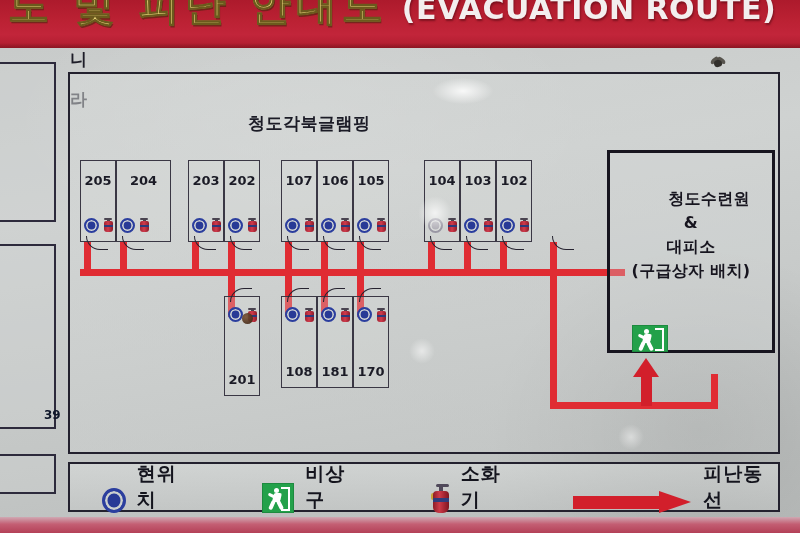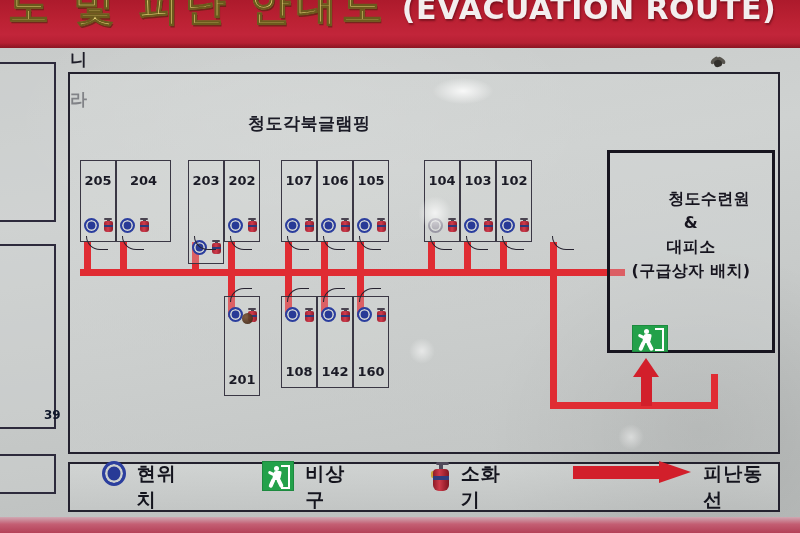--- a/index.html
+++ b/index.html
@@ -210,21 +210,21 @@
     border-bottom: 19px solid #d21f2b;
   }
 
   
   #legend {
     position: absolute; left: 68px; top: 462px; width: 712px; height: 50px;
     border: 2px solid #23212e;
     background: linear-gradient(180deg, rgba(220,223,222,.55), rgba(201,204,203,.40));
     display: flex; align-items: center;
   }
-  .leg-item { display: flex; align-items: flex-start; gap: 11px; }
+  .leg-item { display: flex; align-items: flex-end; gap: 11px; }
   .leg-label { font-size: 19px; font-weight: bold; color: #14141d; letter-spacing: 1px; }
 
   .leg-loc {
     width: 25px; height: 25px; border-radius: 50%;
     border: 3px solid #2b3e9e; background: #283a96;
     box-shadow: inset 0 0 0 2.5px #ccd0cf;
   }
   .leg-ext { position: relative; width: 20px; height: 30px; }
   .leg-ext .b {
     position: absolute; left: 2px; bottom: 0; width: 16px; height: 22px;
@@ -323,21 +323,21 @@
     <div class="loc-dot" style="left:3px; bottom:8px;"></div>
     <div class="mini-ext" style="left:23px; bottom:9px;">
       <div class="horn"></div>
         <div class="neck"></div>
         <div class="body"></div>
         <div class="band"></div>
     </div>
   </div>
   <div class="arc" style="left:52px; top:162px; width:22px; height:14px;"></div>
 
-  <div class="room top" style="left:118px; top:86px; width:36px; height:104px;padding-left:8px;">
+  <div class="room top" style="left:118px; top:86px; width:36px; height:82px;padding-left:8px;">
     <div class="rlabel">203</div>
     <div class="loc-dot" style="left:3px; bottom:8px;"></div>
     <div class="mini-ext" style="left:23px; bottom:9px;">
       <div class="horn"></div>
         <div class="neck"></div>
         <div class="body"></div>
         <div class="band"></div>
     </div>
   </div>
   <div class="arc" style="left:124px; top:162px; width:22px; height:14px;"></div>
@@ -446,33 +446,33 @@
     <div class="mini-ext" style="left:23px; top:11px;">
       <div class="horn"></div>
         <div class="neck"></div>
         <div class="body"></div>
         <div class="band"></div>
     </div>
   </div>
   <div class="arc" style="left:217px; top:214px; width:22px; height:14px; transform:scaleY(-1);"></div>
 
   <div class="room bottom" style="left:247px; top:222px; width:36px; height:92px;">
-    <div class="rlabel">142</div>
+    <div class="rlabel">181</div>
     <div class="loc-dot" style="left:3px; top:10px;"></div>
     <div class="mini-ext" style="left:23px; top:11px;">
       <div class="horn"></div>
         <div class="neck"></div>
         <div class="body"></div>
         <div class="band"></div>
     </div>
   </div>
   <div class="arc" style="left:253px; top:214px; width:22px; height:14px; transform:scaleY(-1);"></div>
 
   <div class="room bottom" style="left:283px; top:222px; width:36px; height:92px;">
-    <div class="rlabel">160</div>
+    <div class="rlabel">170</div>
     <div class="loc-dot" style="left:3px; top:10px;"></div>
     <div class="mini-ext" style="left:23px; top:11px;">
       <div class="horn"></div>
         <div class="neck"></div>
         <div class="body"></div>
         <div class="band"></div>
     </div>
   </div>
   <div class="arc" style="left:289px; top:214px; width:22px; height:14px; transform:scaleY(-1);"></div>
 

